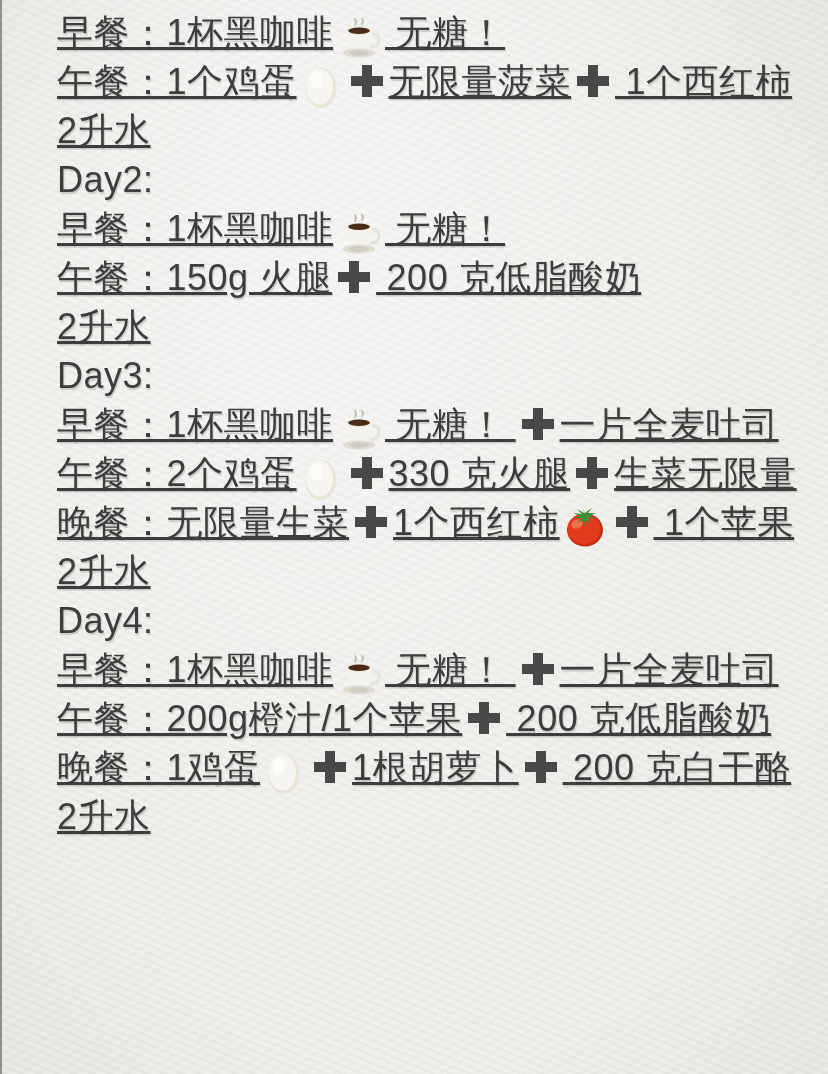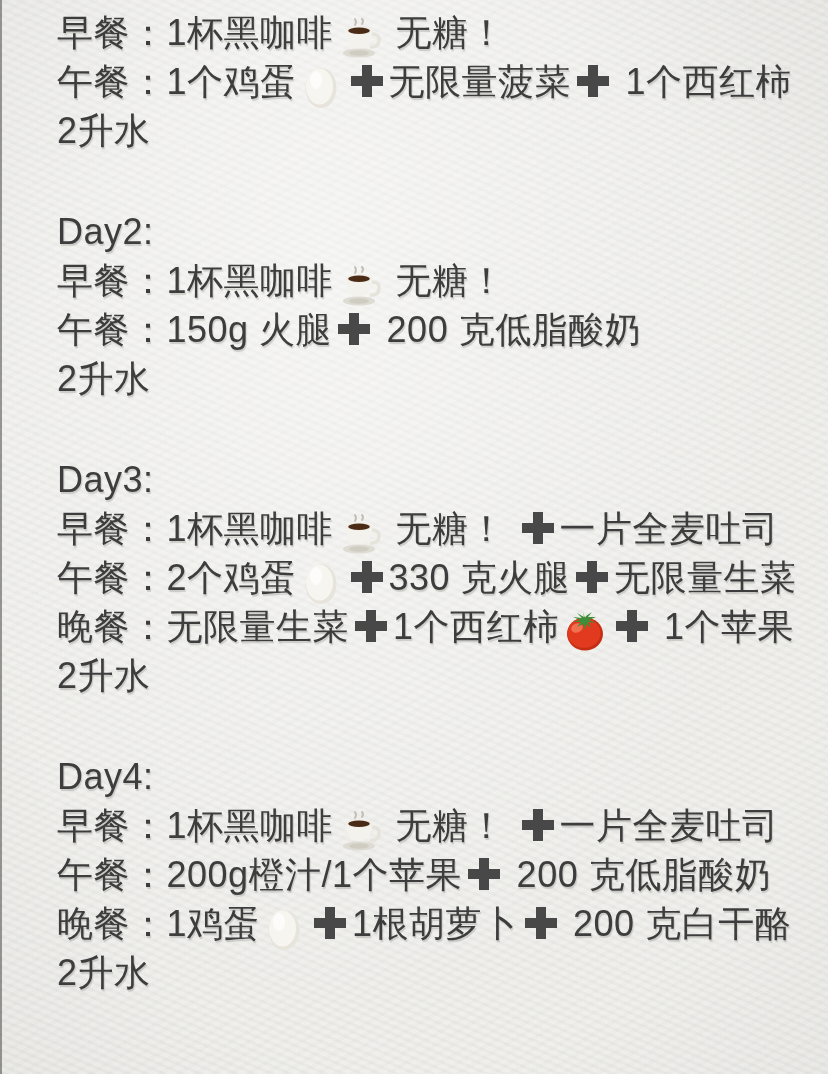--- a/index.html
+++ b/index.html
@@ -28,30 +28,30 @@
     overflow: hidden;
   }
   .page::before {
     content: "";
     position: absolute;
     left: 0; top: 0;
     width: 2px; height: 100%;
     background: rgba(74,74,72,0.55);
   }
   .day-section { margin: 0; }
-  .day-section + .day-section { margin-top: 52px; }
+  .day-section + .day-section { }
   .day-title,
   .line {
     line-height: 49px;
     height: 49px;
     white-space: nowrap;
     letter-spacing: 0.5px;
     text-shadow: 1px 1.5px 1px rgba(136,134,128,0.35);
   }
-  .txt { vertical-align: baseline; }
+  .txt { vertical-align: baseline; text-decoration: underline; }
   .icon {
     display: inline-block;
     vertical-align: middle;
     line-height: 0;
     text-shadow: none;
   }
   .icon svg { display: inline-block; }
   .icon-plus   { margin: 0 4px; transform: translateY(-3px); }
   .icon-coffee { margin: 0 3px; transform: translateY(2px); }
   .icon-egg    { margin: 0 5px; transform: translateY(3px); }
@@ -113,21 +113,21 @@
             <path d="M13 2 h10 v11 h11 v10 h-11 v11 h-10 v-11 H2 v-10 h11 z" fill="#484848"></path>
           </svg></span><span class="txt">一片全麦吐司</span></div>
       <div class="line"><span class="txt">午餐：2个鸡蛋</span><span class="icon icon-egg"><svg width="38" height="48" viewBox="0 0 38 48">
             <ellipse cx="19" cy="25" rx="15.5" ry="20" fill="#e7e4dc"></ellipse>
             <ellipse cx="17.5" cy="23.5" rx="13.5" ry="18" fill="#f7f5f0"></ellipse>
             <ellipse cx="14" cy="17" rx="6" ry="9" fill="#fdfcfa"></ellipse>
           </svg></span><span class="icon icon-plus"><svg width="36" height="36" viewBox="0 0 36 36">
             <path d="M13 2 h10 v11 h11 v10 h-11 v11 h-10 v-11 H2 v-10 h11 z" fill="#484848"></path>
           </svg></span><span class="txt">330 克火腿</span><span class="icon icon-plus"><svg width="36" height="36" viewBox="0 0 36 36">
             <path d="M13 2 h10 v11 h11 v10 h-11 v11 h-10 v-11 H2 v-10 h11 z" fill="#484848"></path>
-          </svg></span><span class="txt">无限量生菜</span></div>
+          </svg></span><span class="txt">生菜无限量</span></div>
       <div class="line"><span class="txt">晚餐：无限量生菜</span><span class="icon icon-plus"><svg width="36" height="36" viewBox="0 0 36 36">
             <path d="M13 2 h10 v11 h11 v10 h-11 v11 h-10 v-11 H2 v-10 h11 z" fill="#484848"></path>
           </svg></span><span class="txt">1个西红柿</span><span class="icon icon-tomato"><svg width="46" height="44" viewBox="0 0 46 44">
             <ellipse cx="23" cy="26" rx="18" ry="16.5" fill="#c62e14"></ellipse>
             <ellipse cx="22" cy="25" rx="16.5" ry="15" fill="#e23a1e"></ellipse>
             <ellipse cx="15" cy="20" rx="6" ry="4.5" fill="#f0704f" transform="rotate(-20 15 20)"></ellipse>
             <path d="M23 10 l-2-6 1 5 -7-4 5 5 -9-1 7 3 -7 2 8 0 -4 5 6-3 2 6 1-6 5 4 -3-6 8 1 -7-3 7-3 -8 0 4-5 -6 4 z" fill="#3f8f3a"></path>
           </svg></span><span class="icon icon-plus"><svg width="36" height="36" viewBox="0 0 36 36">
             <path d="M13 2 h10 v11 h11 v10 h-11 v11 h-10 v-11 H2 v-10 h11 z" fill="#484848"></path>
           </svg></span><span class="txt"> 1个苹果</span></div>

